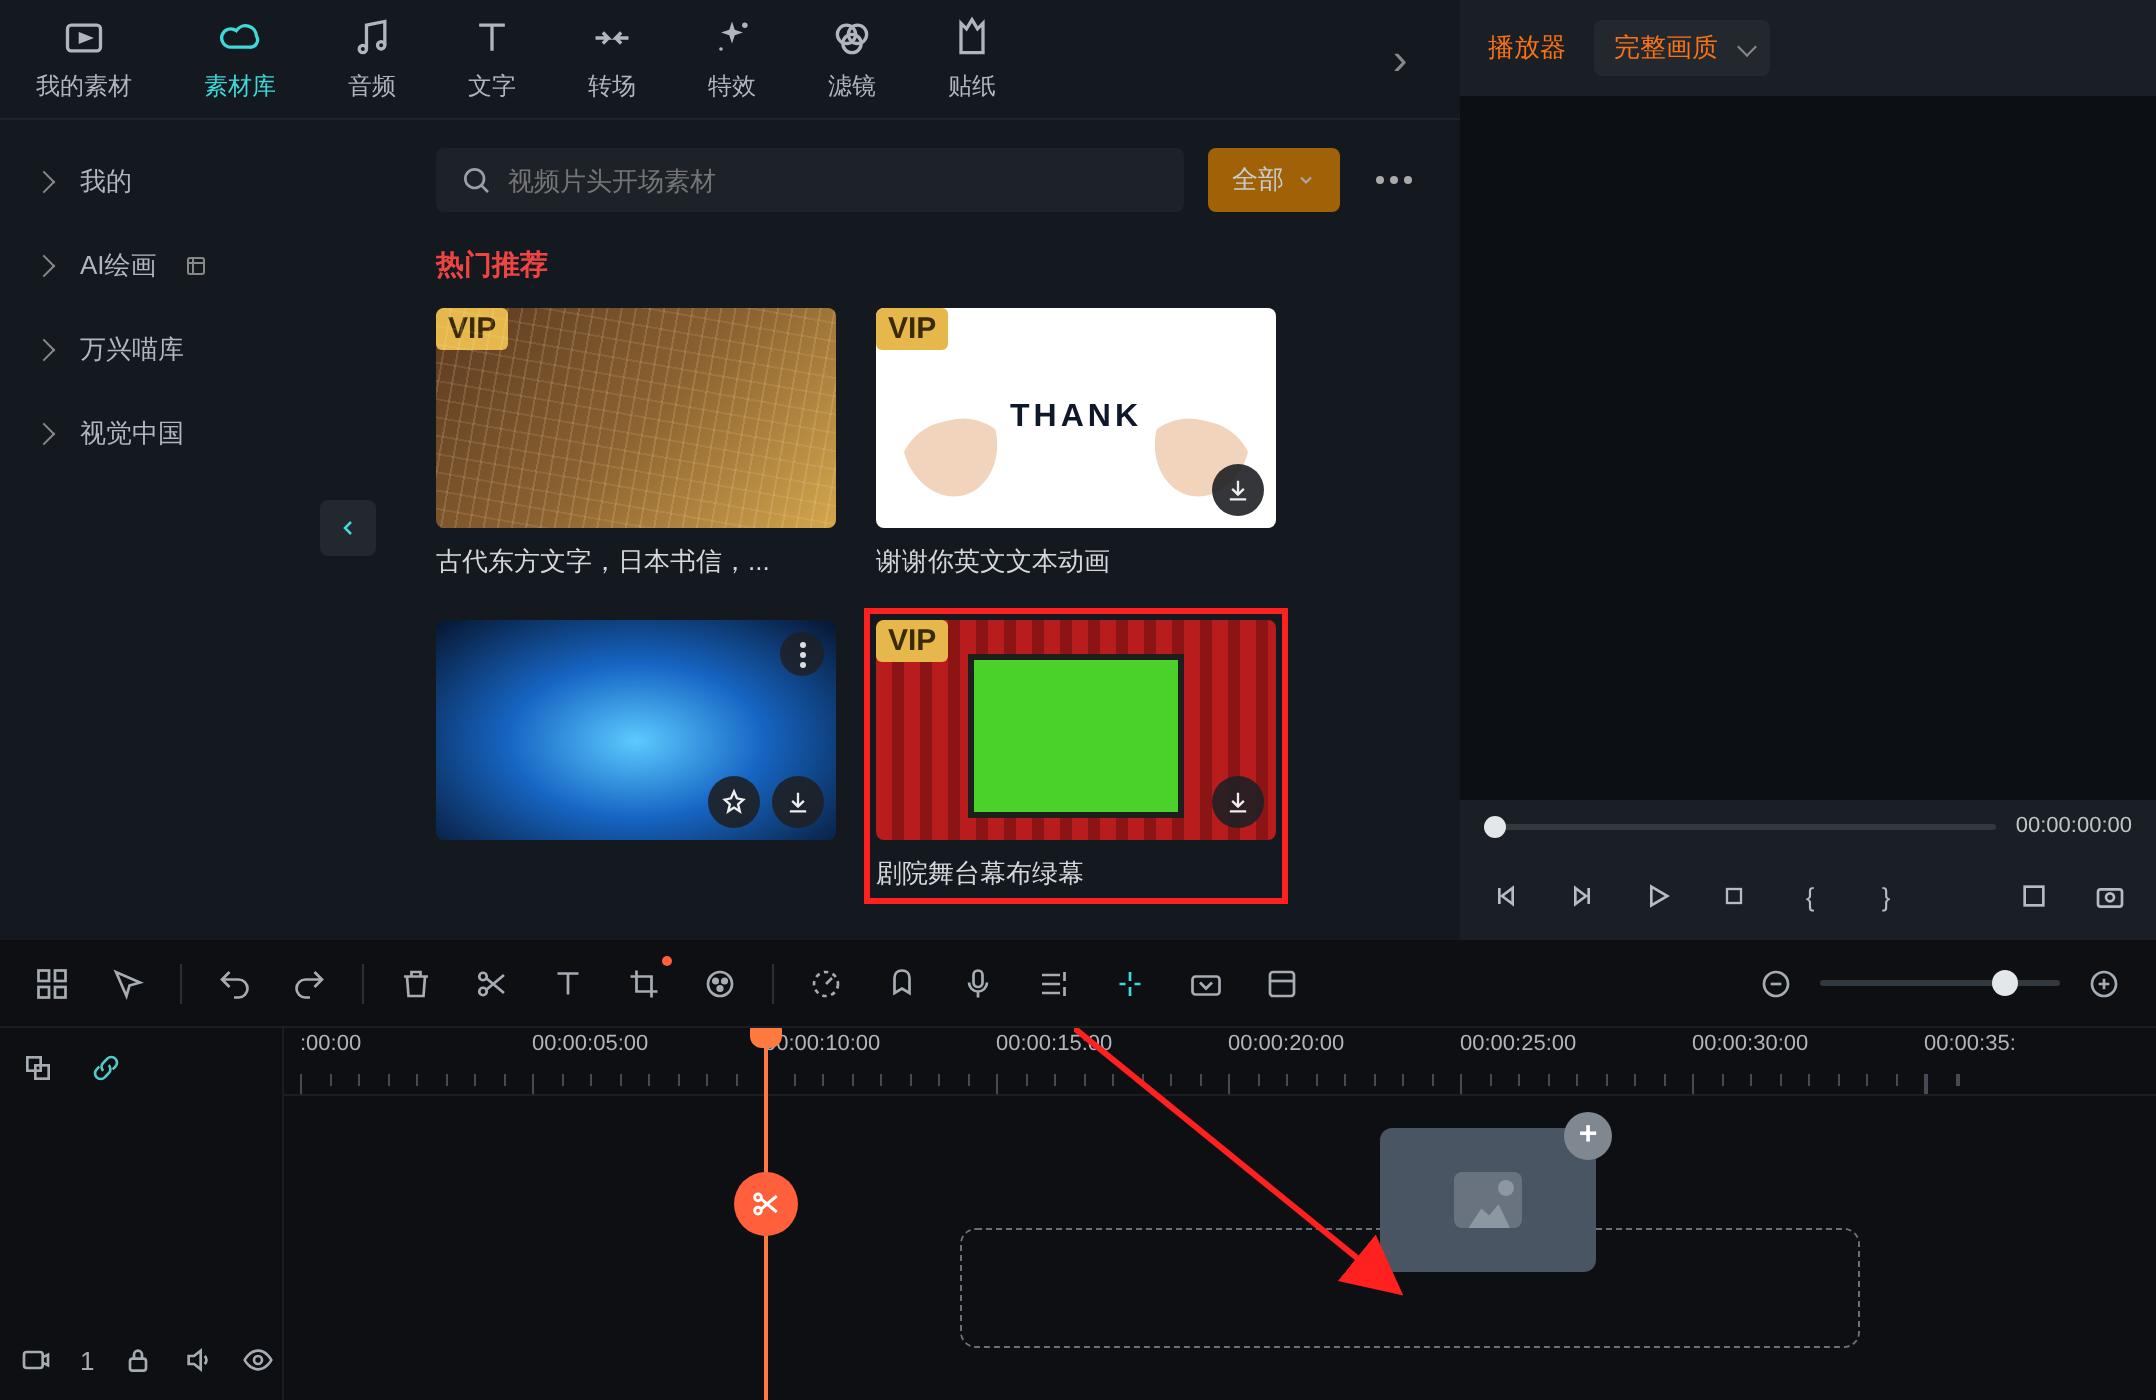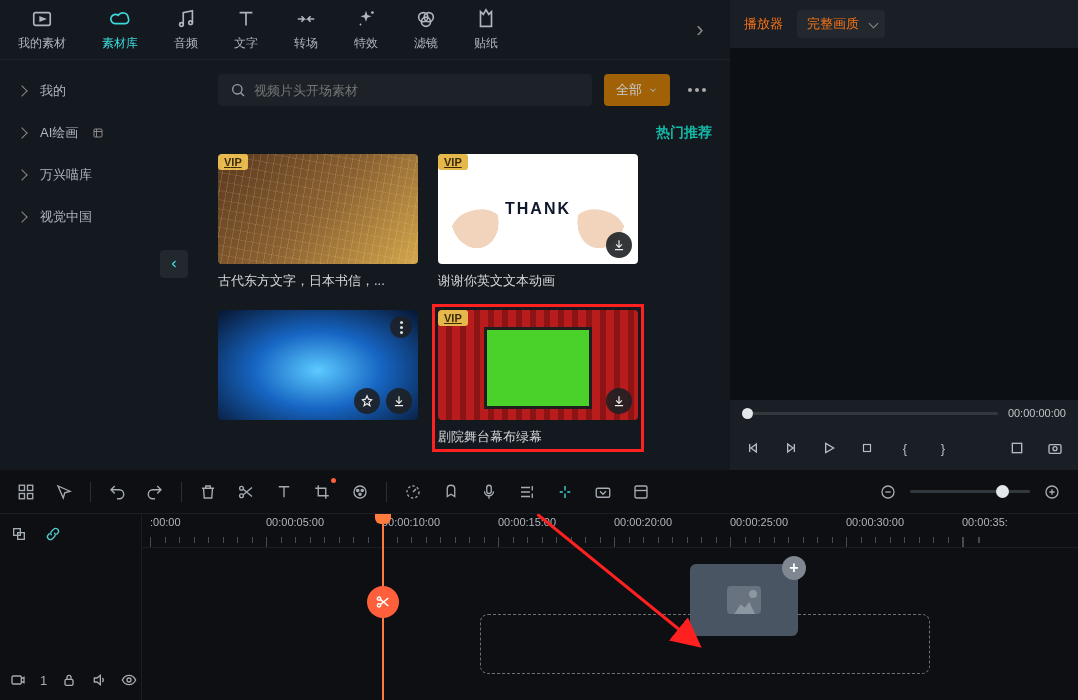--- a/index.html
+++ b/index.html
@@ -25,26 +25,26 @@
     .side-collapse { margin-top: auto; width: 28px; height: 28px; background: #23282f; border-radius: 4px; display: flex; align-items: center; justify-content: center; margin: 12px; color: #3ed9d9; cursor: pointer; align-self: flex-end; }
     
     .content { flex: 1; padding: 14px 18px; overflow: hidden; }
     .search-row { display: flex; align-items: center; gap: 12px; margin-bottom: 18px; }
     .search-box { display: flex; align-items: center; gap: 8px; background: #1d2229; border-radius: 4px; padding: 6px 12px; flex: 1; height: 32px; }
     .search-box input { background: none; border: none; color: #c8cdd2; outline: none; flex: 1; font-size: 13px; }
     .filter-btn { display: flex; align-items: center; gap: 6px; background: #a16207; border-radius: 4px; padding: 6px 12px; height: 32px; cursor: pointer; }
     .more-dots { display: flex; gap: 3px; padding: 0 6px; cursor: pointer; }
     .more-dots span { width: 4px; height: 4px; background: #aaa; border-radius: 50%; }
     
-    .section-title { font-size: 14px; font-weight: 600; color: #14b8a6; margin-bottom: 12px; text-align: right; }
+    .section-title { font-size: 14px; font-weight: 600; color: #ef4444; margin-bottom: 12px; }
     .grid { display: flex; flex-wrap: wrap; gap: 20px; }
     .card { width: 200px; }
     .card.highlighted { outline: 3px solid #ff2020; outline-offset: 3px; }
     .thumb { width: 200px; height: 110px; border-radius: 4px; position: relative; overflow: hidden; }
-    .vip-badge { position: absolute; top: 0; left: 0; background: #e6b84c; color: #3a2a06; font-size: 11px; font-weight: 700; padding: 2px 6px; border-radius: 3px; text-decoration: underline; }
+    .vip-badge { position: absolute; top: 0; left: 0; background: #e6b84c; color: #3a2a06; font-size: 15px; font-weight: 700; padding: 2px 6px; border-radius: 3px; }
     .card-title { font-size: 13px; color: #d4d8dc; margin-top: 8px; white-space: nowrap; overflow: hidden; text-overflow: ellipsis; }
     .overlay-btn { position: absolute; bottom: 6px; width: 26px; height: 26px; background: rgba(30,32,36,0.9); border-radius: 50%; display: flex; align-items: center; justify-content: center; color: #eee; cursor: pointer; }
     .overlay-btn.dl { right: 6px; }
     .overlay-btn.fav { right: 38px; }
     .overlay-menu { position: absolute; top: 6px; right: 6px; width: 22px; height: 22px; background: rgba(30,32,36,0.85); border-radius: 50%; display: flex; align-items: center; justify-content: center; flex-direction: column; gap: 2px; }
     .overlay-menu i { width: 3px; height: 3px; background: #ddd; border-radius: 50%; }
     
     
     .thumb-ancient { background: linear-gradient(135deg, #5a3820 0%, #8a6130 50%, #d4a64c 100%); }
     .thumb-ancient::after { content: ""; position: absolute; inset: 0; background-image: repeating-linear-gradient(100deg, rgba(255,230,180,0.15) 0 1px, transparent 1px 7px), repeating-linear-gradient(10deg, rgba(255,230,180,0.1) 0 1px, transparent 1px 9px); }

